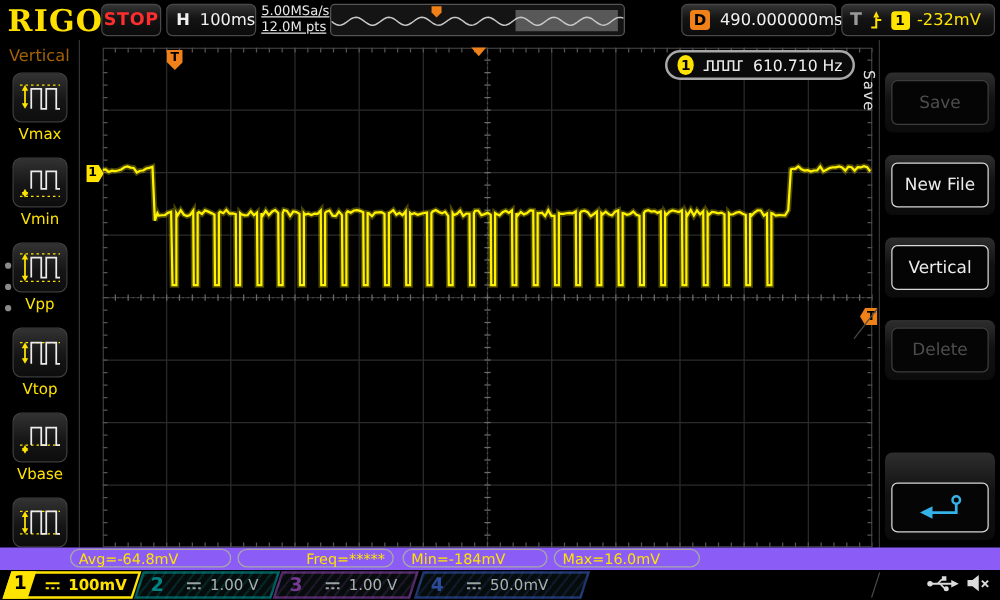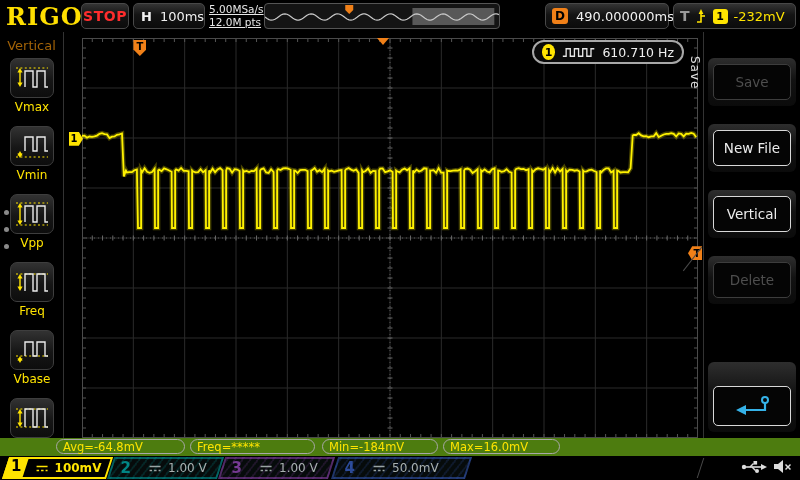--- a/index.html
+++ b/index.html
@@ -62,21 +62,21 @@
   .rbtn{position:absolute;left:4px;width:88px;height:48px;border-radius:6px;
         background:linear-gradient(#2e2e2e,#121212 45%,#0b0b0b);}
   .rbtn-in{position:absolute;left:5px;right:5px;top:6px;bottom:6px;border-radius:5px;
         display:flex;align-items:center;justify-content:center;font-size:13.5px;background:#050505;}
   .rbtn-in.on{border:1.5px solid #d8d8d8;color:#ececec;}
   .rbtn-in.off{border:1.5px solid #3d3d3d;color:#4e4e4e;}
   #back-btn{position:absolute;left:4px;top:330px;width:88px;height:70px;border-radius:6px;
         background:linear-gradient(#2e2e2e,#121212 45%,#0b0b0b);}
   #back-btn .rbtn-in{top:24px;}
   
-  #meas-bar{position:absolute;left:0;top:438px;width:800px;height:18px;background:#4d7c0f;text-decoration:underline;}
+  #meas-bar{position:absolute;left:0;top:438px;width:800px;height:18px;background:#8b5cf6;text-decoration:underline;}
   .meas-box{position:absolute;top:1px;height:15px;border:1px solid #a8a8a8;border-radius:8px;
         color:#ffe400;font-size:11.5px;display:flex;align-items:center;padding:0 6px;box-sizing:border-box;white-space:nowrap;}
   
   #ch-bar{position:absolute;left:0;top:456px;width:800px;height:24px;background:#000;}
   .ch-blk{position:absolute;top:1px;height:18px;border:2px solid;transform:skewX(-18deg);
         transform-origin:50% 100%;display:flex;align-items:center;cursor:pointer;}
   .ch-un{transform:skewX(18deg);display:flex;align-items:center;gap:6px;width:100%;}
   .ch-num{font-size:15px;font-weight:bold;line-height:18px;}
   .ch-scale{font-size:12px;}
   #ch1-wedge{position:absolute;left:-2px;top:-2px;bottom:-2px;width:20px;background:#ffe400;}
@@ -167,21 +167,21 @@
         <div class="lm-item" style="top: 230px;">
           <div class="lm-iconbox">
             <svg width="36" height="32" viewBox="0 0 36 32">
               <line x1="2" y1="8" x2="34" y2="8" stroke="#ffe400" stroke-width="1" stroke-dasharray="2,2.4"></line>
               <path d="M11,25 L11,8 L19,8 L19,25 L23,25 L23,8 L31,8 L31,25 L34,25" fill="none" stroke="#ececec" stroke-width="1.4"></path>
               <line x1="6" y1="11" x2="6" y2="22" stroke="#ffe400" stroke-width="1.4"></line>
               <polygon points="6,8 3.4,12.5 8.6,12.5" fill="#ffe400"></polygon>
               <polygon points="6,25 3.4,20.5 8.6,20.5" fill="#ffe400"></polygon>
             </svg>
           </div>
-          <div class="lm-label">Freq</div>
+          <div class="lm-label">Vtop</div>
         </div>
         <div class="lm-item" style="top: 298px;">
           <div class="lm-iconbox">
             <svg width="36" height="32" viewBox="0 0 36 32">
               <line x1="2" y1="22" x2="34" y2="22" stroke="#ffe400" stroke-width="1" stroke-dasharray="2,2.4"></line>
               <path d="M11,22 L11,8 L19,8 L19,22 L23,22 L23,8 L31,8 L31,22 L34,22" fill="none" stroke="#ececec" stroke-width="1.4"></path>
               <line x1="6" y1="25" x2="6" y2="26" stroke="#ffe400" stroke-width="1.4"></line>
               <polygon points="6,22 3.4,26.5 8.6,26.5" fill="#ffe400"></polygon>
               <polygon points="6,29 3.4,24.5 8.6,24.5" fill="#ffe400"></polygon>
             </svg>
@@ -579,21 +579,21 @@
           <polygon points="4,16 14,11 14,21" fill="#35b2e8"></polygon>
         </svg>
       </div>
     </div>
   </aside>
 
   <div id="meas-bar">
       <div class="meas-box" style="left: 56px; width: 129px;">
         <span>Avg=-64.8mV</span>
       </div>
-      <div class="meas-box" style="left: 190px; width: 125px;">
+      <div class="meas-box" style="left: 190px; width: 125px; justify-content: flex-end;">
         <span>Freq=*****</span>
       </div>
       <div class="meas-box" style="left: 322px; width: 116px;">
         <span>Min=-184mV</span>
       </div>
       <div class="meas-box" style="left: 443px; width: 117px;">
         <span>Max=16.0mV</span>
       </div>
     </div>
 

